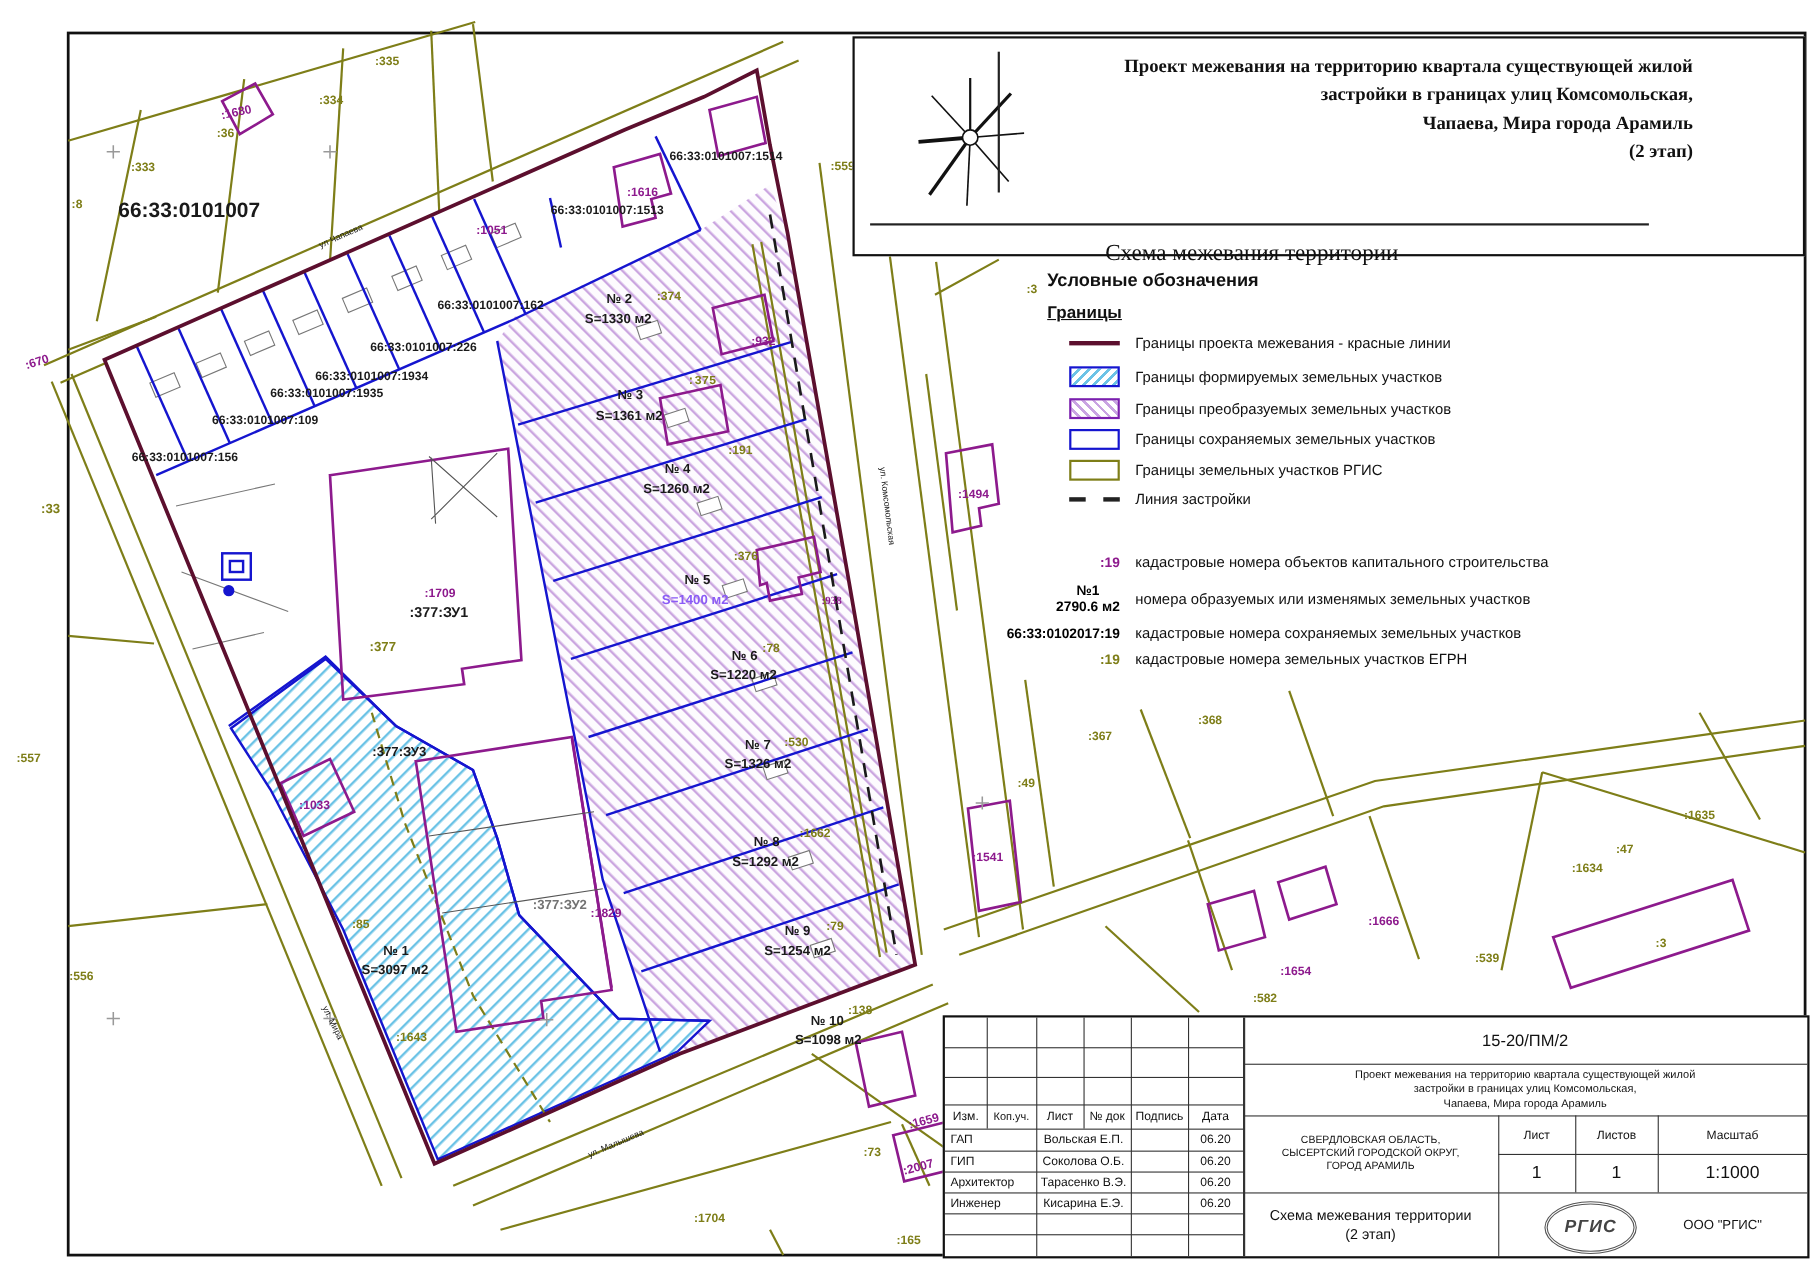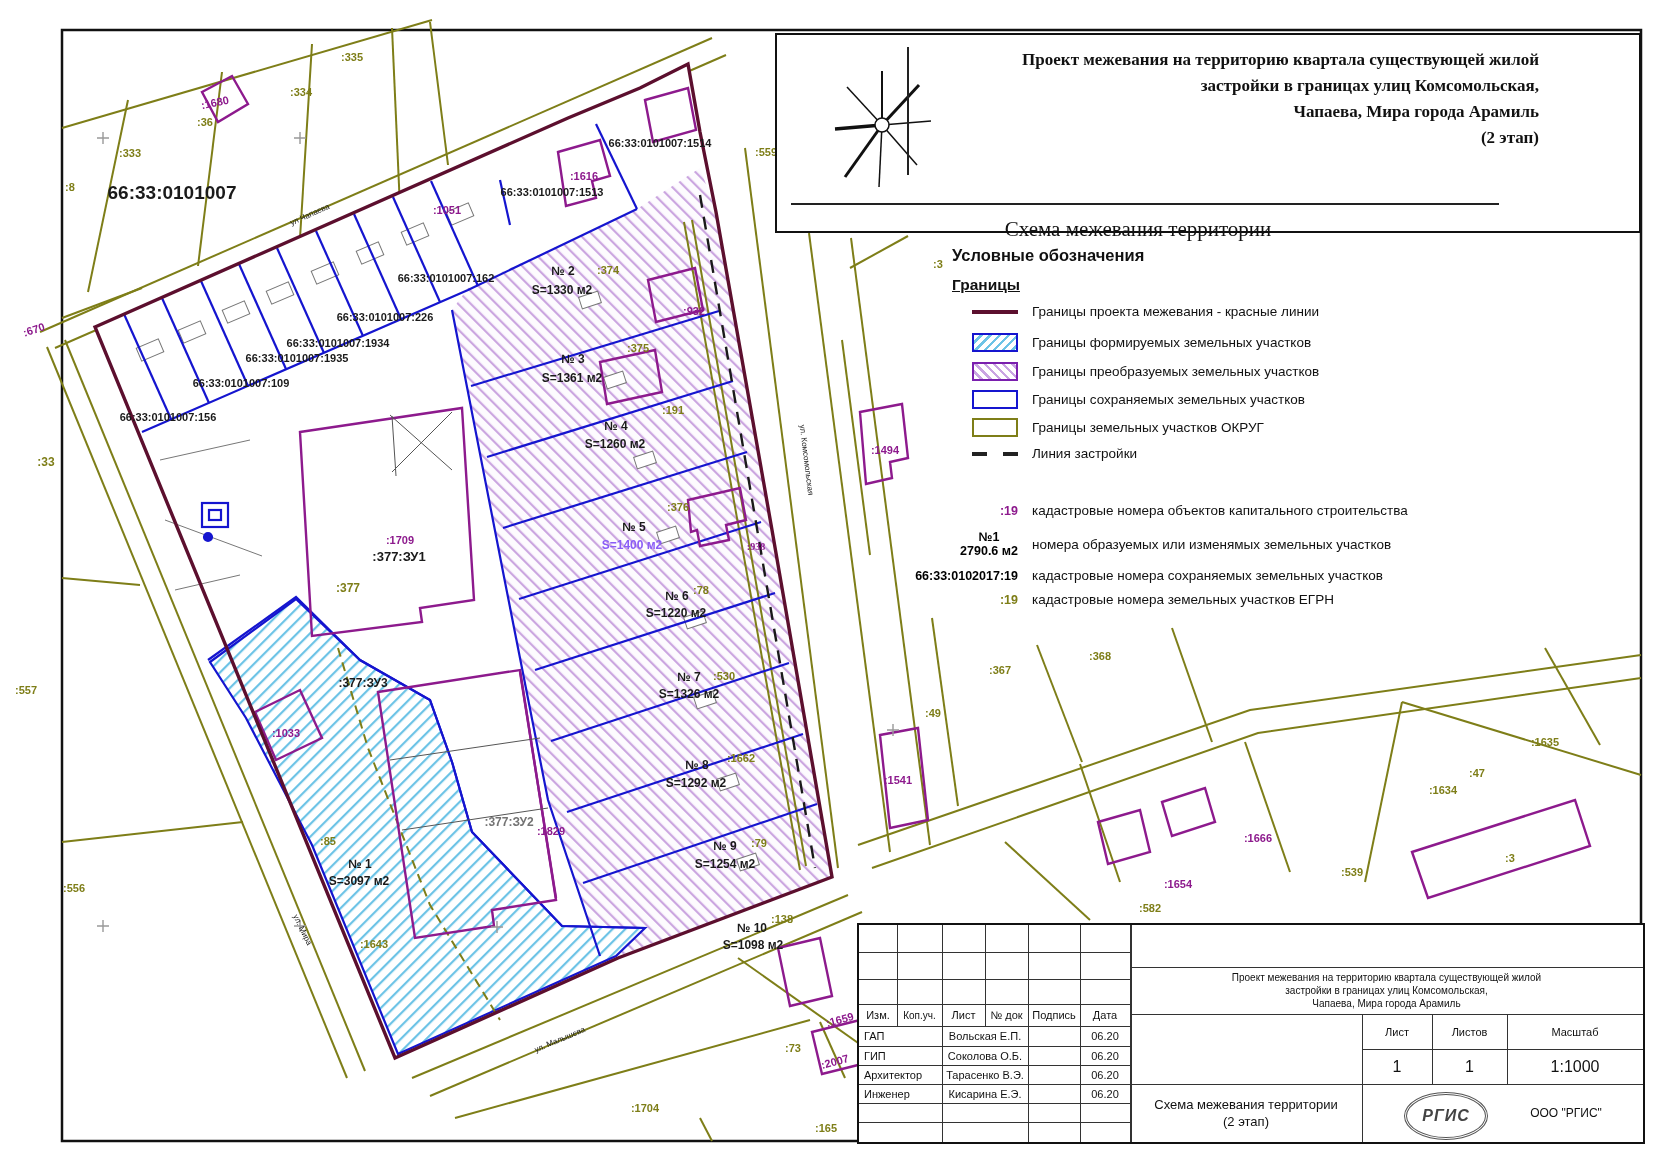--- a/index.html
+++ b/index.html
@@ -227,21 +227,21 @@
       <div class="mlbl" style="left: 168px; top: 417px; color: rgb(26, 26, 26); font-size: 11px; transform: translate(-50%, -50%);">66:33:0101007:156</div>
       <div class="mlbl" style="left: 352px; top: 57px; color: rgb(126, 126, 24); font-size: 11px; transform: translate(-50%, -50%);">:335</div>
       <div class="mlbl" style="left: 301px; top: 92px; color: rgb(126, 126, 24); font-size: 11px; transform: translate(-50%, -50%);">:334</div>
       <div class="mlbl" style="left: 205px; top: 122px; color: rgb(126, 126, 24); font-size: 11px; transform: translate(-50%, -50%);">:36</div>
       <div class="mlbl" style="left: 130px; top: 153px; color: rgb(126, 126, 24); font-size: 11px; transform: translate(-50%, -50%);">:333</div>
       <div class="mlbl" style="left: 70px; top: 187px; color: rgb(126, 126, 24); font-size: 11px; transform: translate(-50%, -50%);">:8</div>
       <div class="mlbl" style="left: 46px; top: 462px; color: rgb(126, 126, 24); font-size: 12px; transform: translate(-50%, -50%);">:33</div>
       <div class="mlbl" style="left: 26px; top: 690px; color: rgb(126, 126, 24); font-size: 11px; transform: translate(-50%, -50%);">:557</div>
       <div class="mlbl" style="left: 74px; top: 888px; color: rgb(126, 126, 24); font-size: 11px; transform: translate(-50%, -50%);">:556</div>
       <div class="mlbl" style="left: 608px; top: 270px; color: rgb(126, 126, 24); font-size: 11px; transform: translate(-50%, -50%);">:374</div>
-      <div class="mlbl" style="left: 638px; top: 348px; color: rgb(126, 126, 24); font-size: 11px; transform: translate(-50%, -50%);">:375</div>
+      <div class="mlbl" style="left: 638px; top: 348px; color: rgb(126, 126, 24); font-size: 11px; transform: translate(-50%, -50%); font-family: Liberation Mono, monospace;">:375</div>
       <div class="mlbl" style="left: 673px; top: 410px; color: rgb(126, 126, 24); font-size: 11px; transform: translate(-50%, -50%);">:191</div>
       <div class="mlbl" style="left: 678px; top: 507px; color: rgb(126, 126, 24); font-size: 11px; transform: translate(-50%, -50%);">:376</div>
       <div class="mlbl" style="left: 701px; top: 590px; color: rgb(126, 126, 24); font-size: 11px; transform: translate(-50%, -50%);">:78</div>
       <div class="mlbl" style="left: 724px; top: 676px; color: rgb(126, 126, 24); font-size: 11px; transform: translate(-50%, -50%);">:530</div>
       <div class="mlbl" style="left: 741px; top: 758px; color: rgb(126, 126, 24); font-size: 11px; transform: translate(-50%, -50%);">:1662</div>
       <div class="mlbl" style="left: 759px; top: 843px; color: rgb(126, 126, 24); font-size: 11px; transform: translate(-50%, -50%);">:79</div>
       <div class="mlbl" style="left: 782px; top: 919px; color: rgb(126, 126, 24); font-size: 11px; transform: translate(-50%, -50%);">:138</div>
       <div class="mlbl" style="left: 328px; top: 841px; color: rgb(126, 126, 24); font-size: 11px; transform: translate(-50%, -50%);">:85</div>
       <div class="mlbl" style="left: 374px; top: 944px; color: rgb(126, 126, 24); font-size: 11px; transform: translate(-50%, -50%);">:1643</div>
       <div class="mlbl" style="left: 348px; top: 588px; color: rgb(126, 126, 24); font-size: 12px; transform: translate(-50%, -50%);">:377</div>
@@ -353,21 +353,21 @@
     <div class="lg-row" style="top:152px;">
       <div class="lg-sym">
           <div class="sw sw-rb"></div>
         </div>
       <div class="lg-lab">Границы сохраняемых земельных участков</div>
     </div>
     <div class="lg-row" style="top:180px;">
       <div class="lg-sym">
           <div class="sw sw-ro"></div>
         </div>
-      <div class="lg-lab">Границы земельных участков ОКРУГ</div>
+      <div class="lg-lab">Границы земельных участков РГИС</div>
     </div>
     <div class="lg-row" style="top:208px;">
       <div class="lg-sym">
           <div class="sw-dash">
             <i></i>
             <i></i>
           </div>
         </div>
       <div class="lg-lab">Линия застройки</div>
     </div>
@@ -438,24 +438,30 @@
     <div class="cell" style="left:0;top:121px;width:83px;height:19px;justify-content:flex-start;padding-left:5px;">ГИП</div>
     <div class="cell" style="left:83px;top:121px;width:86px;height:19px;">Соколова О.Б.</div>
     <div class="cell" style="left:221px;top:121px;width:50px;height:19px;">06.20</div>
     <div class="cell" style="left:0;top:140px;width:83px;height:19px;justify-content:flex-start;padding-left:5px;">Архитектор</div>
     <div class="cell" style="left:83px;top:140px;width:86px;height:19px;">Тарасенко В.Э.</div>
     <div class="cell" style="left:221px;top:140px;width:50px;height:19px;">06.20</div>
     <div class="cell" style="left:0;top:159px;width:83px;height:19px;justify-content:flex-start;padding-left:5px;">Инженер</div>
     <div class="cell" style="left:83px;top:159px;width:86px;height:19px;">Кисарина Е.Э.</div>
     <div class="cell" style="left:221px;top:159px;width:50px;height:19px;">06.20</div>
 
+    <div class="cell" style="left:271px;top:0;width:513px;height:42px;font-size:15px;">15-20/ПМ/2</div>
     <div class="cell" style="left:271px;top:42px;width:513px;height:47px;flex-direction:column;font-size:10px;line-height:13px;">
       <div>Проект межевания на территорию квартала существующей жилой</div>
       <div>застройки в границах улиц Комсомольская,</div>
       <div>Чапаева, Мира города Арамиль</div>
+    </div>
+    <div class="cell" style="left:271px;top:89px;width:232px;height:70px;flex-direction:column;font-size:9.5px;line-height:12px;">
+      <div>СВЕРДЛОВСКАЯ ОБЛАСТЬ,</div>
+      <div>СЫСЕРТСКИЙ ГОРОДСКОЙ ОКРУГ,</div>
+      <div>ГОРОД АРАМИЛЬ</div>
     </div>
     <div class="cell" style="left:503px;top:89px;width:70px;height:35px;">Лист</div>
     <div class="cell" style="left:573px;top:89px;width:75px;height:35px;">Листов</div>
     <div class="cell" style="left:648px;top:89px;width:136px;height:35px;">Масштаб</div>
     <div class="cell" style="left:503px;top:124px;width:70px;height:35px;font-size:16px;">1</div>
     <div class="cell" style="left:573px;top:124px;width:75px;height:35px;font-size:16px;">1</div>
     <div class="cell" style="left:648px;top:124px;width:136px;height:35px;font-size:16px;">1:1000</div>
     <div class="cell" style="left:271px;top:159px;width:232px;height:58px;flex-direction:column;font-size:13px;line-height:17px;">
       <div>Схема межевания территории</div>
       <div>(2 этап)</div>

